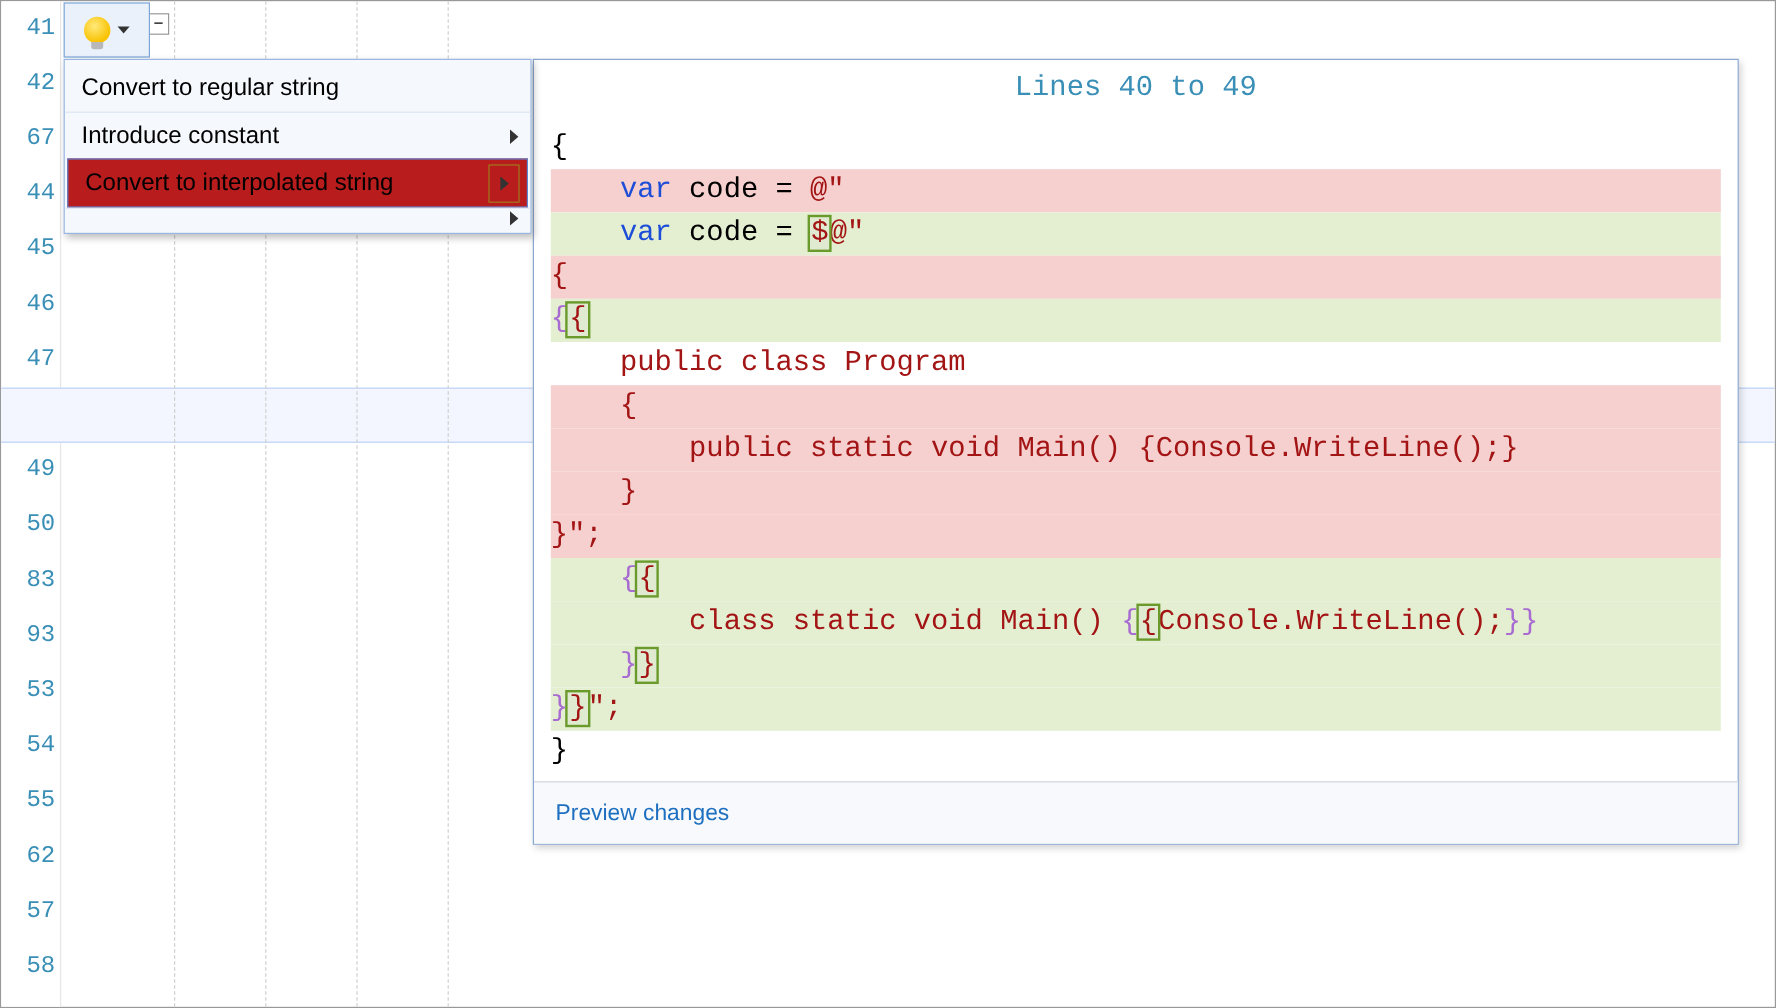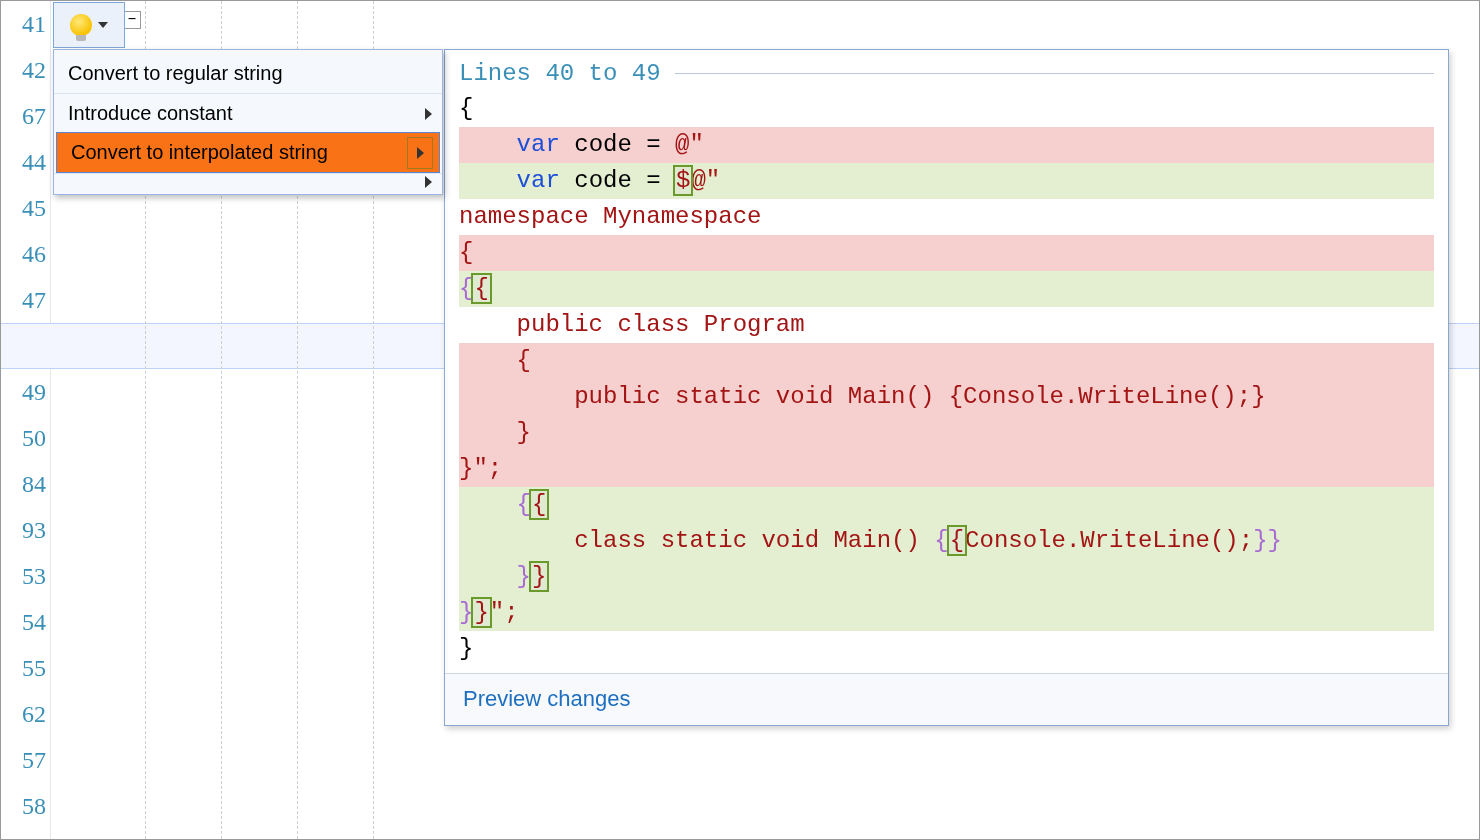--- a/index.html
+++ b/index.html
@@ -19,22 +19,22 @@
   }
   .gutter {
     width: 50px;
     background: #fff;
     border-right: 1px solid #e6e6e6;
     padding-top: 0px;
     text-align: right;
   }
   .gutter .ln {
     color: #3a8fb7;
-    font-family: Liberation Serif, serif;
-    font-size: 24px;
+    font-family: Liberation Mono, monospace;
+    font-size: 20px;
     line-height: 46px;
     padding-right: 4px;
   }
   .codearea {
     position: relative;
     flex: 1;
     font-family: Consolas, "Courier New", monospace;
     font-size: 24px;
     line-height: 46px;
     white-space: pre;
@@ -106,21 +106,21 @@
     padding: 4px 0;
   }
   .menu-item {
     padding: 8px 14px;
     font-size: 20px;
     position: relative;
     border-top: 1px solid #dbe5f3;
   }
   .menu-item:first-child { border-top: none; }
   .menu-item.sel {
-    background: #f97316;
+    background: #b91c1c;
     border: 1px solid #5a86d6;
     margin: -1px 2px 0 2px;
   }
   .menu-item .sub {
     position: absolute;
     right: 10px; top: 50%;
     transform: translateY(-50%);
     width: 0; height: 0;
     border-top: 6px solid transparent;
     border-bottom: 6px solid transparent;
@@ -152,57 +152,58 @@
     box-shadow: 2px 3px 6px rgba(0,0,0,0.18);
     z-index: 5;
     font-family: Consolas, "Courier New", monospace;
     font-size: 24px;
   }
   .prev-body { padding: 10px 14px 6px 14px; }
   .prev-head {
     color: #3a8fb7;
     display: flex; align-items: center; gap: 14px;
     margin-bottom: 4px;
+    flex-direction: column;
   }
   .prev-head .rule {
     flex: 1; height: 1px; background: #b8c8dc;
   }
   .pline { line-height: 36px; white-space: pre; }
   .del { background: #f6cfcf; }
   .add { background: #e4efd2; }
   .hl  { outline: 2px solid #6a9a2c; background: #dfead0; padding: 0 1px; }
   .brace-l { color: #a76bd1; }
   .prev-foot {
     border-top: 1px solid #cfd7e2;
     padding: 12px 18px;
     background: #f7f9fc;
   }
   .prev-foot a {
     color: #1e6fc0;
     font-family: "Segoe UI", sans-serif;
-    font-size: 22px;
+    font-size: 19px;
     text-decoration: none;
   }
 </style>
 </head>
 <body>
 
 <div class="editor">
   <div class="gutter" id="gutter">
       <div class="ln">41</div>
       <div class="ln">42</div>
       <div class="ln">67</div>
       <div class="ln">44</div>
       <div class="ln">45</div>
       <div class="ln">46</div>
       <div class="ln">47</div>
       <div class="ln">48</div>
       <div class="ln">49</div>
       <div class="ln">50</div>
-      <div class="ln">84</div>
+      <div class="ln">83</div>
       <div class="ln">93</div>
       <div class="ln">53</div>
       <div class="ln">54</div>
       <div class="ln">55</div>
       <div class="ln">62</div>
       <div class="ln">57</div>
       <div class="ln">58</div>
     </div>
   <div class="codearea">
     <div class="guide" style="left:94px"></div>
@@ -249,21 +250,20 @@
 
 <div class="preview">
   <div class="prev-body">
     <div class="prev-head">
       <span>Lines 40 to 49</span>
       <span class="rule"></span>
     </div>
     <div class="pline">{</div>
     <div class="pline del"><span>    </span><span class="k-var">var</span><span> code = </span><span class="k-str">@"</span></div>
     <div class="pline add"><span>    </span><span class="k-var">var</span><span> code = </span><span class="k-str"><span class="hl">$</span><span>@"</span></span></div>
-    <div class="pline k-str">namespace Mynamespace</div>
     <div class="pline del k-str">{</div>
     <div class="pline add"><span class="brace-l">{</span><span class="hl k-str">{</span></div>
     <div class="pline k-str">    public class Program</div>
     <div class="pline del k-str">    {</div>
     <div class="pline del k-str">        public static void Main() {Console.WriteLine();}</div>
     <div class="pline del k-str">    }</div>
     <div class="pline del k-str">}";</div>
     <div class="pline add"><span>    </span><span class="brace-l">{</span><span class="hl k-str">{</span></div>
     <div class="pline add"><span class="k-str">        class static void Main() </span><span class="brace-l">{</span><span class="hl k-str">{</span><span class="k-str">Console.WriteLine();</span><span class="brace-l">}</span><span class="brace-l">}</span></div>
     <div class="pline add"><span>    </span><span class="brace-l">}</span><span class="hl k-str">}</span></div>

